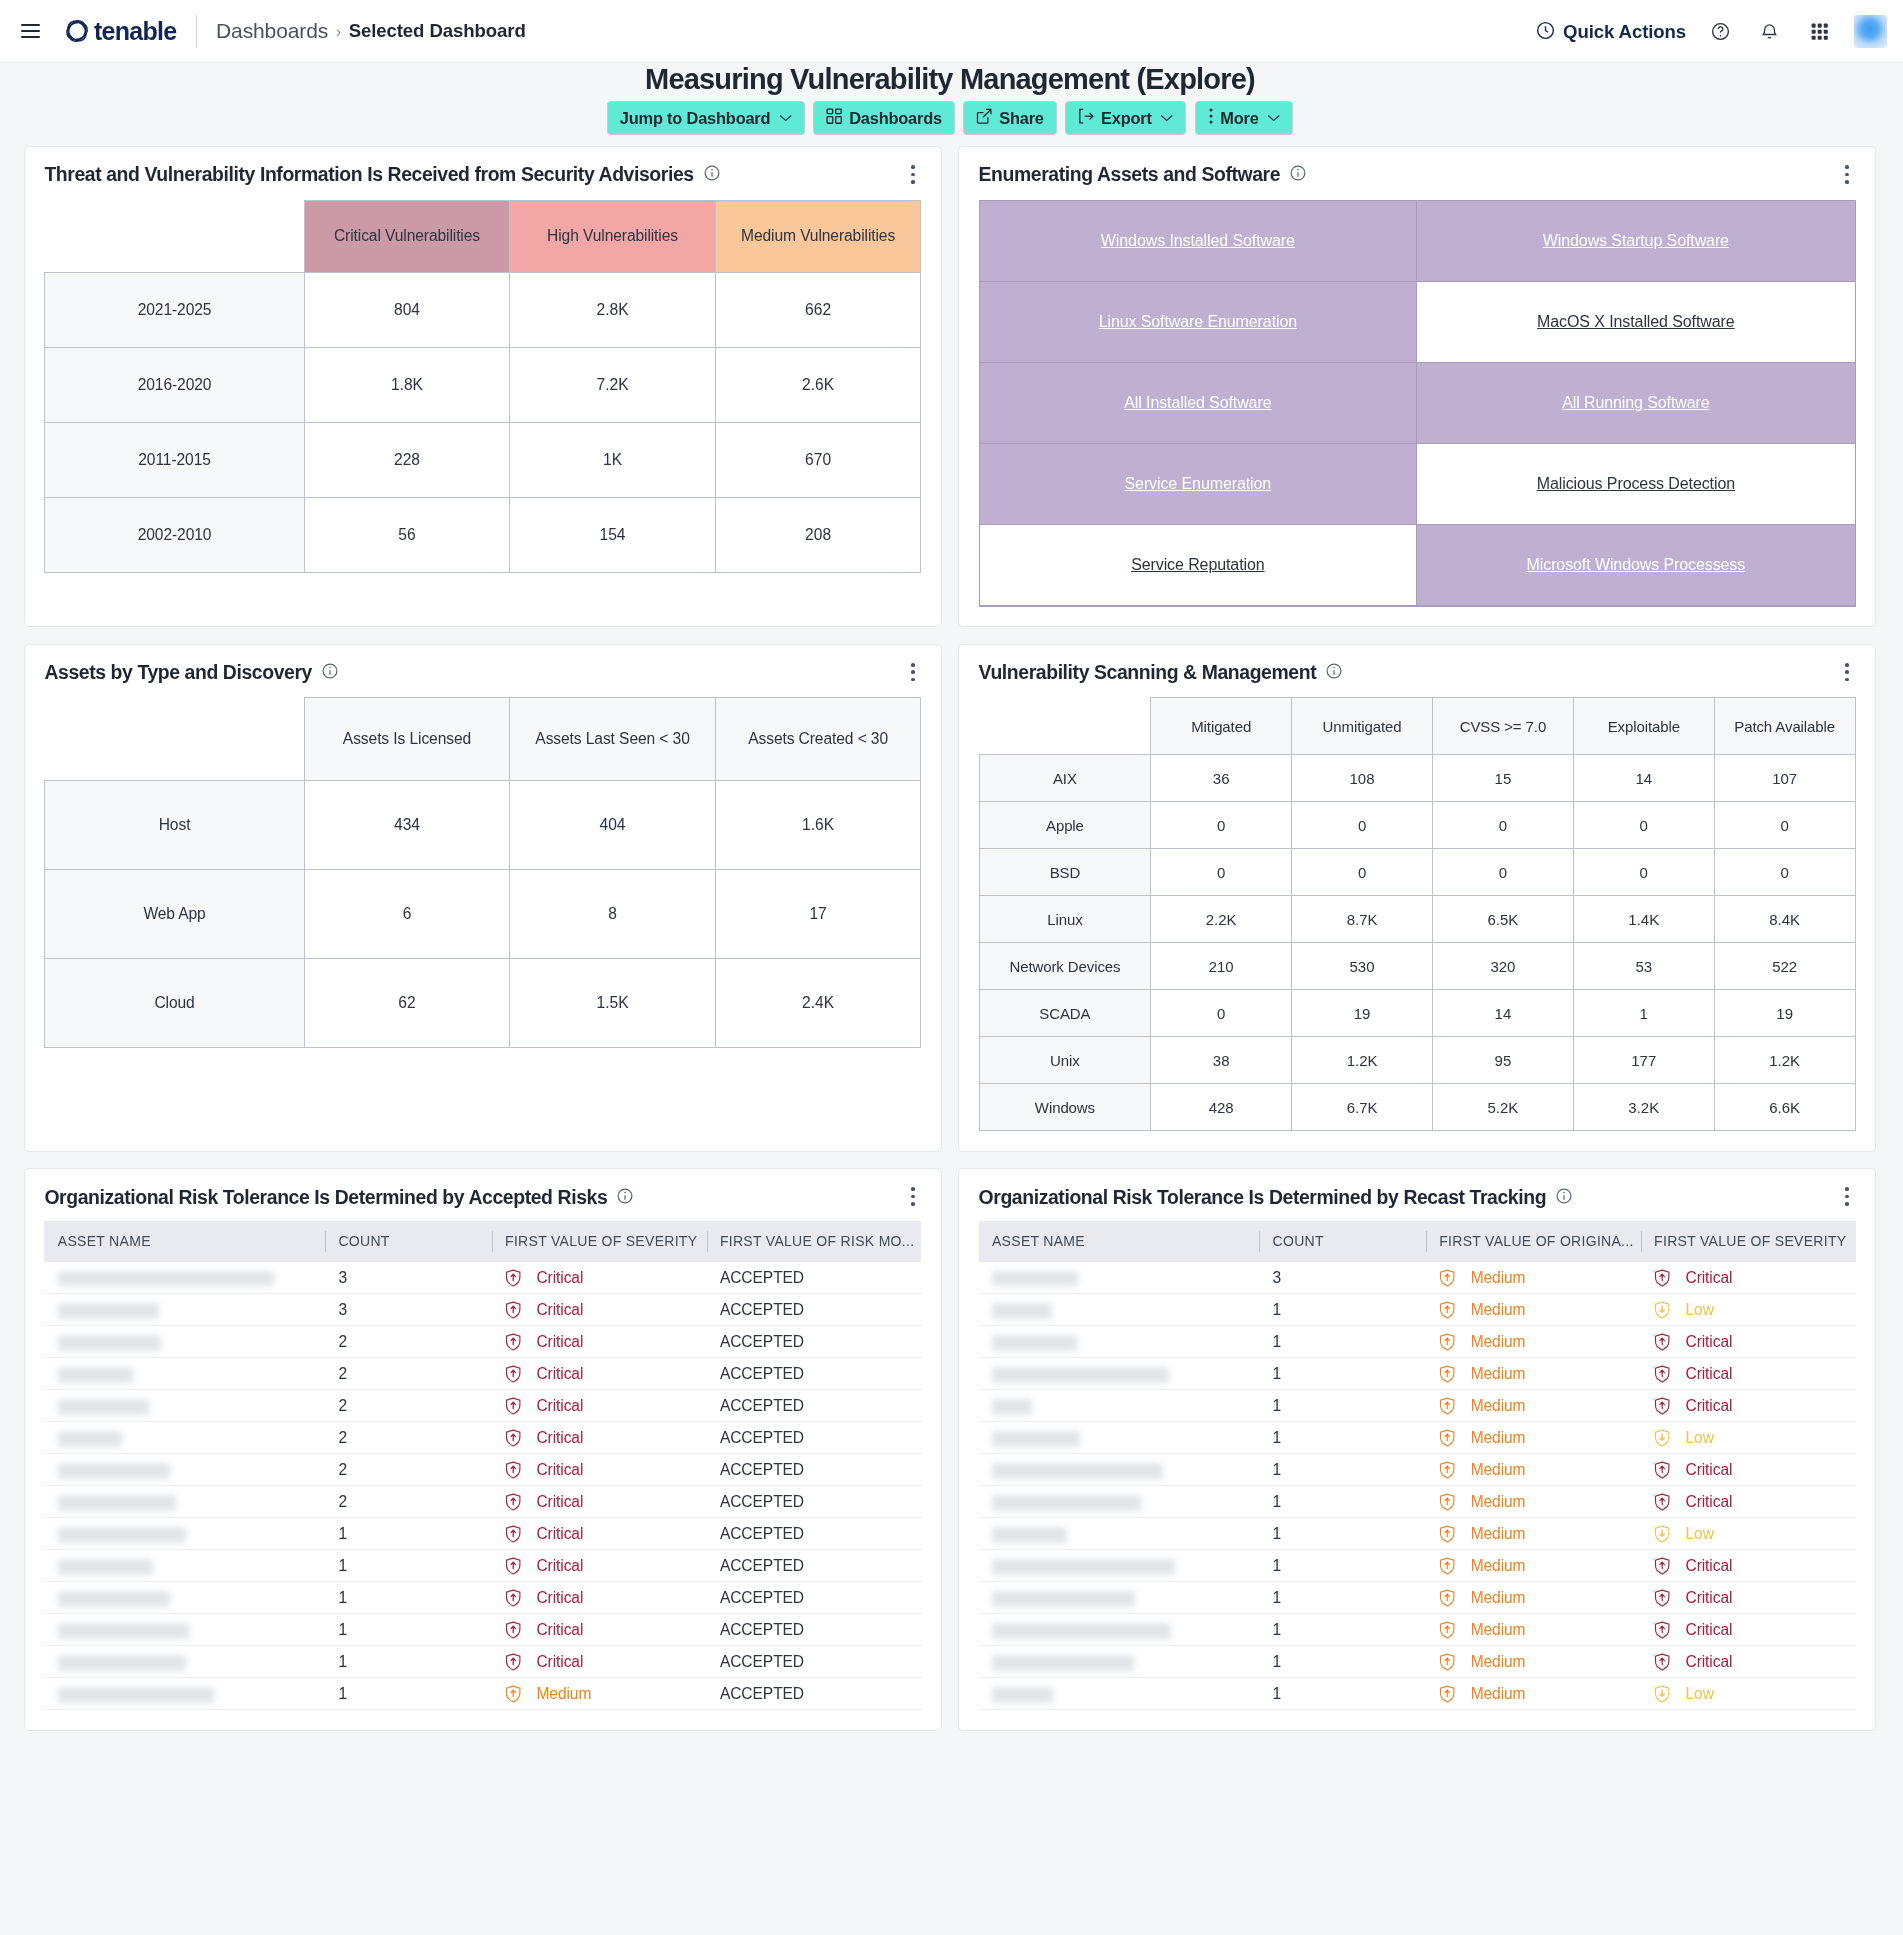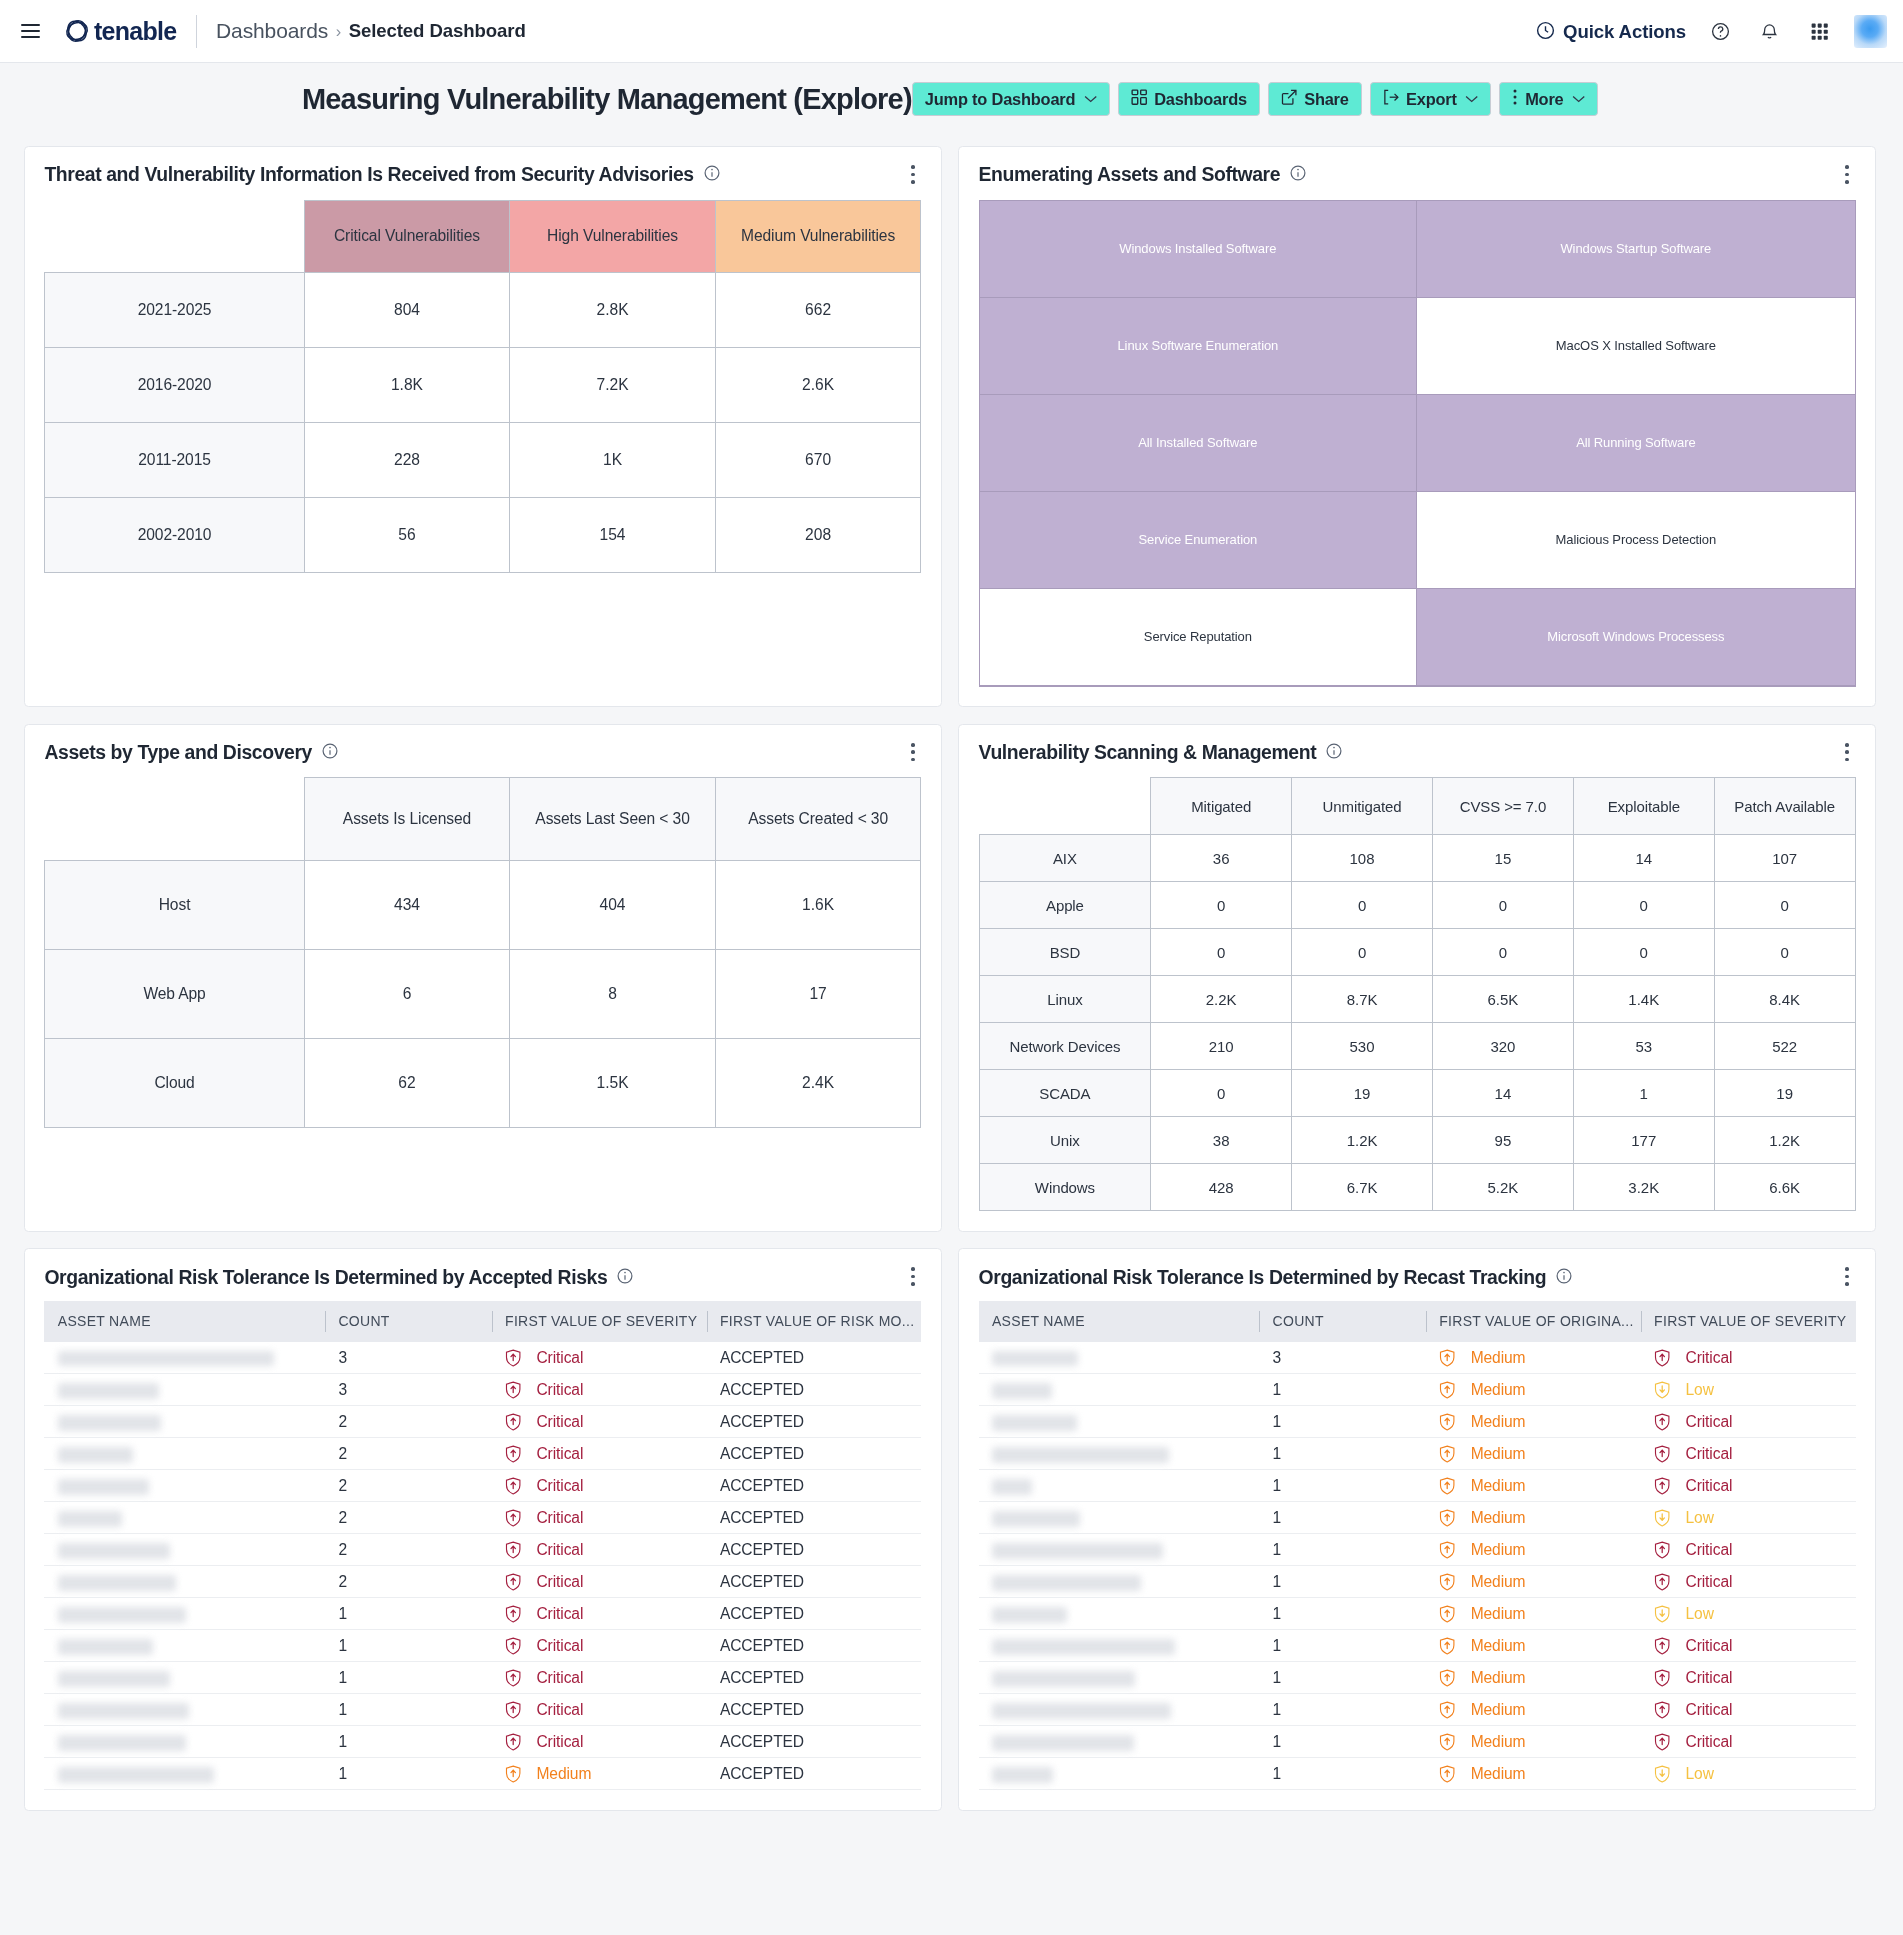--- a/index.html
+++ b/index.html
@@ -51,22 +51,23 @@
   .icon-btn { width:30px; height:30px; display:flex; align-items:center; justify-content:center; cursor:pointer;}
   .avatar {
     width:33px; height:33px; border-radius:3px;
     background: radial-gradient(circle at 48% 42%, #3b9bf0 0%, #5aabf5 32%, #b9d9f8 62%, #e7f1fd 100%);
   }
 
   
   .page { background: #f5f6f8; height: calc(1936px - 63px); padding: 0 0 0 0; }
   .page-head {
     height: 72px;
-    display:flex; align-items:center; justify-content:center;
+    display:flex; align-items:center; justify-content:space-between;
     padding: 0 27px 0 24px;
+    flex-direction: column;
   }
   .page-title {
     font-size: 29px; font-weight: 700; color: #1f2733;
     letter-spacing: -0.8px;
   }
   .toolbar { display:flex; align-items:center; gap: 8.2px; }
   .tbtn {
     height: 34px;
     border: 0.7px solid #c7ccd4;
     background: #5eead4;
@@ -119,23 +120,23 @@
   .pivot .rowhead {
     text-align:center; font-size:15.6px; color:#2c3440;
     background: #f7f8fa; height: 75px; letter-spacing:-0.1px;margin-top:9px;
   }
   .pivot .val { text-align:center; font-size:15.6px; color:#2c3440; background:#ffffff;}
   .w1 { width: 29.6%; }
 
   
   .tiles { display:grid; grid-template-columns: 1fr 1fr; margin-top: 13.4px; border:0.7px solid #a89bbb;}
   .tile {
-    height: 97px; display:flex; align-items:center; justify-content:center;
-    font-size: 13px; letter-spacing:-0.1px;
-    border-right:0.7px solid #a89bbb; border-bottom:0.7px solid #a89bbb;
+    height: 81px; display:flex; align-items:center; justify-content:center;
+    font-size: 16px; letter-spacing:-0.1px;
+    border-right:0.7px solid #a89bbb; border-bottom:0.7px solid #a89bbb;text-decoration:underline;
   }
   .tile:nth-child(2n) { border-right: none; }
   .tile.filled { background:#bfb0d2; color:#ffffff; }
   .tile.empty { background:#ffffff; color:#2c3440; }
 
   
   .vtable { width:100%; border-collapse: collapse; table-layout: fixed; margin-top: 13.4px;}
   .vtable td { border:0.7px solid #bdc3cc; }
   .vtable .corner { border:none; background:transparent; }
   .vtable .colhead {

